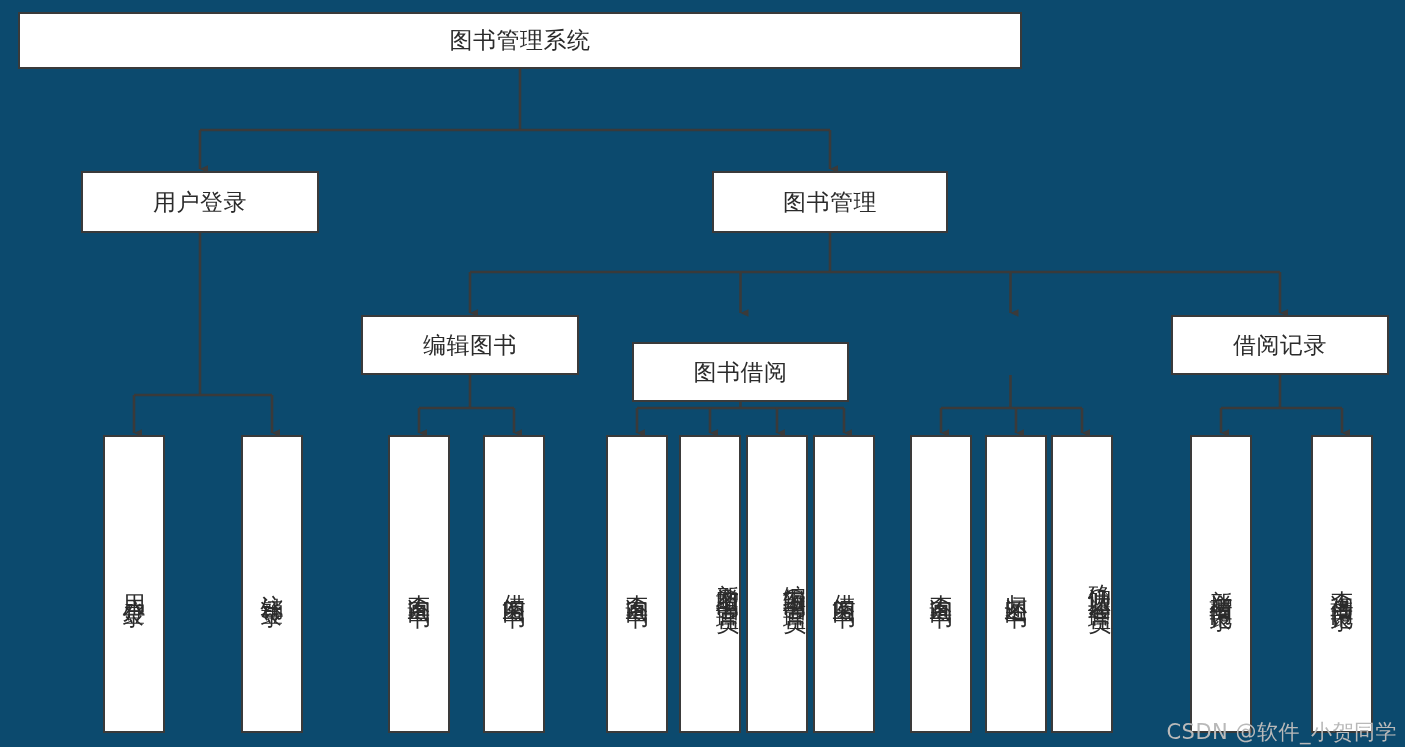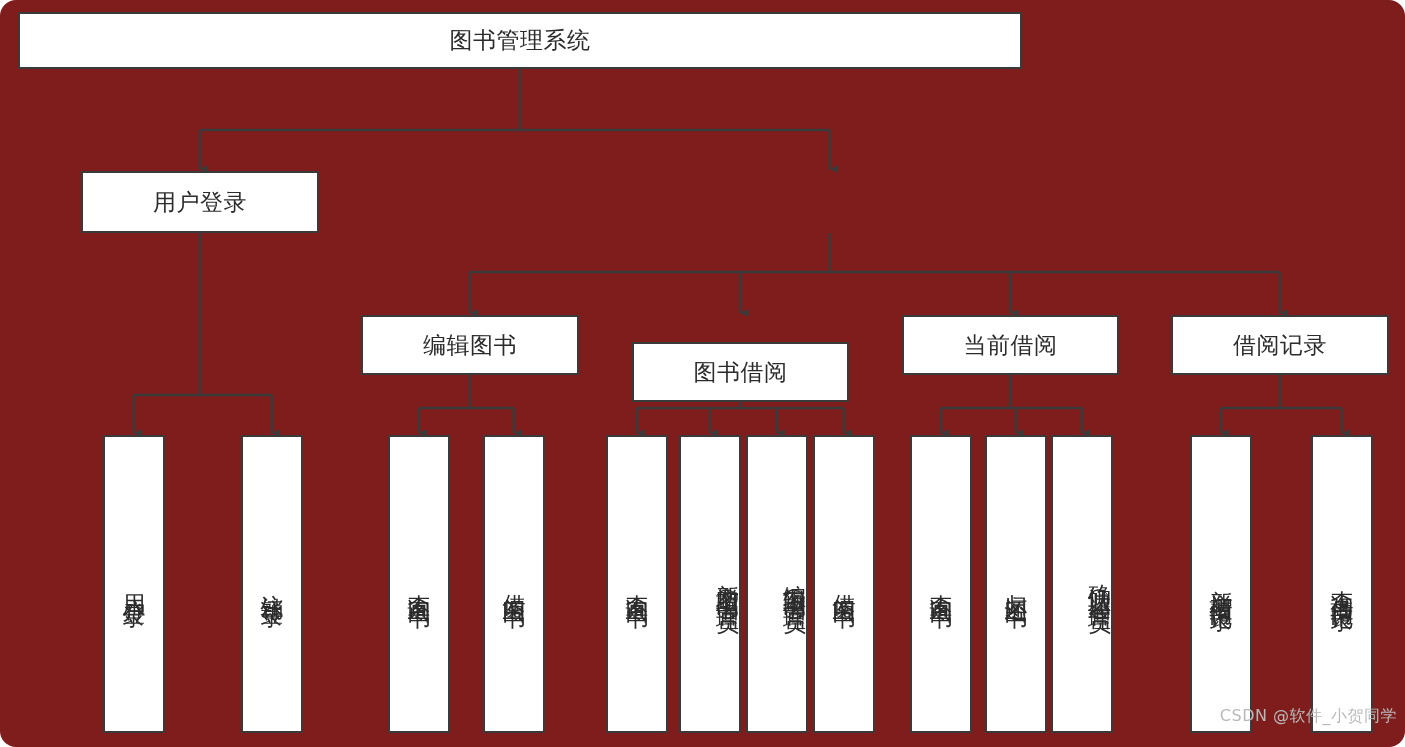--- a/index.html
+++ b/index.html
@@ -7,23 +7,22 @@
     padding: 0;
     background: #ffffff;
   }
   body {
     font-family: "DejaVu Sans", "Liberation Sans", sans-serif;
   }
   #canvas {
     position: relative;
     width: 1405px;
     height: 747px;
-    background: #7f1d1d;
+    background: #0c4a6e;
     overflow: hidden;
-    border-radius: 16px;
   }
   #edges {
     position: absolute;
     left: 0;
     top: 0;
     width: 1405px;
     height: 747px;
   }
   .node {
     position: absolute;
@@ -50,22 +49,22 @@
     padding: 4px 0;
     white-space: nowrap;
   }
   .node.vert.tall {
     align-items: flex-start;
     justify-content: center;
   }
   .watermark {
     position: absolute;
     right: 8px;
-    bottom: 20px;
-    font-size: 16px;
+    bottom: 1px;
+    font-size: 21px;
     color: #b9b9b9;
     letter-spacing: 0.5px;
     white-space: nowrap;
     pointer-events: none;
   }
 </style>
 </head>
 <body>
 
 <div id="canvas">
@@ -109,24 +108,24 @@
         <path d="M1280,375 L1280,408"></path>
         <path d="M1221,408 L1342,408"></path>
         <path d="M1221,408 L1221,433" marker-end="url(#arrowhead)"></path>
         <path d="M1342,408 L1342,433" marker-end="url(#arrowhead)"></path>
       </g>
   </svg>
 
   <div class="node horiz" style="left: 18px; top: 12px; width: 1004px; height: 57px;">图书管理系统</div>
 
   <div class="node horiz" style="left: 81px; top: 171px; width: 238px; height: 62px;">用户登录</div>
+  <div class="node horiz" style="left: 712px; top: 171px; width: 236px; height: 62px;">图书管理</div>
 
   <div class="node horiz" style="left: 361px; top: 315px; width: 218px; height: 60px;">编辑图书</div>
   <div class="node horiz" style="left: 632px; top: 315px; width: 217px; height: 60px; margin-top: 27px;">图书借阅</div>
-  <div class="node horiz" style="left: 902px; top: 315px; width: 217px; height: 60px;">当前借阅</div>
   <div class="node horiz" style="left: 1171px; top: 315px; width: 218px; height: 60px;">借阅记录</div>
 
   <div class="node vert" style="left: 103px; top: 435px; width: 62px; height: 298px;">用户登录</div>
   <div class="node vert" style="left: 241px; top: 435px; width: 62px; height: 298px;">注销登录</div>
   <div class="node vert" style="left: 388px; top: 435px; width: 62px; height: 298px;">查询图书</div>
   <div class="node vert" style="left: 483px; top: 435px; width: 62px; height: 298px;">借阅图书</div>
   <div class="node vert" style="left: 606px; top: 435px; width: 62px; height: 298px;">查询图书</div>
   <div class="node vert tall" style="left: 679px; top: 435px; width: 62px; height: 298px;">新增图书（管理员）</div>
   <div class="node vert tall" style="left: 746px; top: 435px; width: 62px; height: 298px;">编辑图书（管理员）</div>
   <div class="node vert" style="left: 813px; top: 435px; width: 62px; height: 298px;">借阅图书</div>

